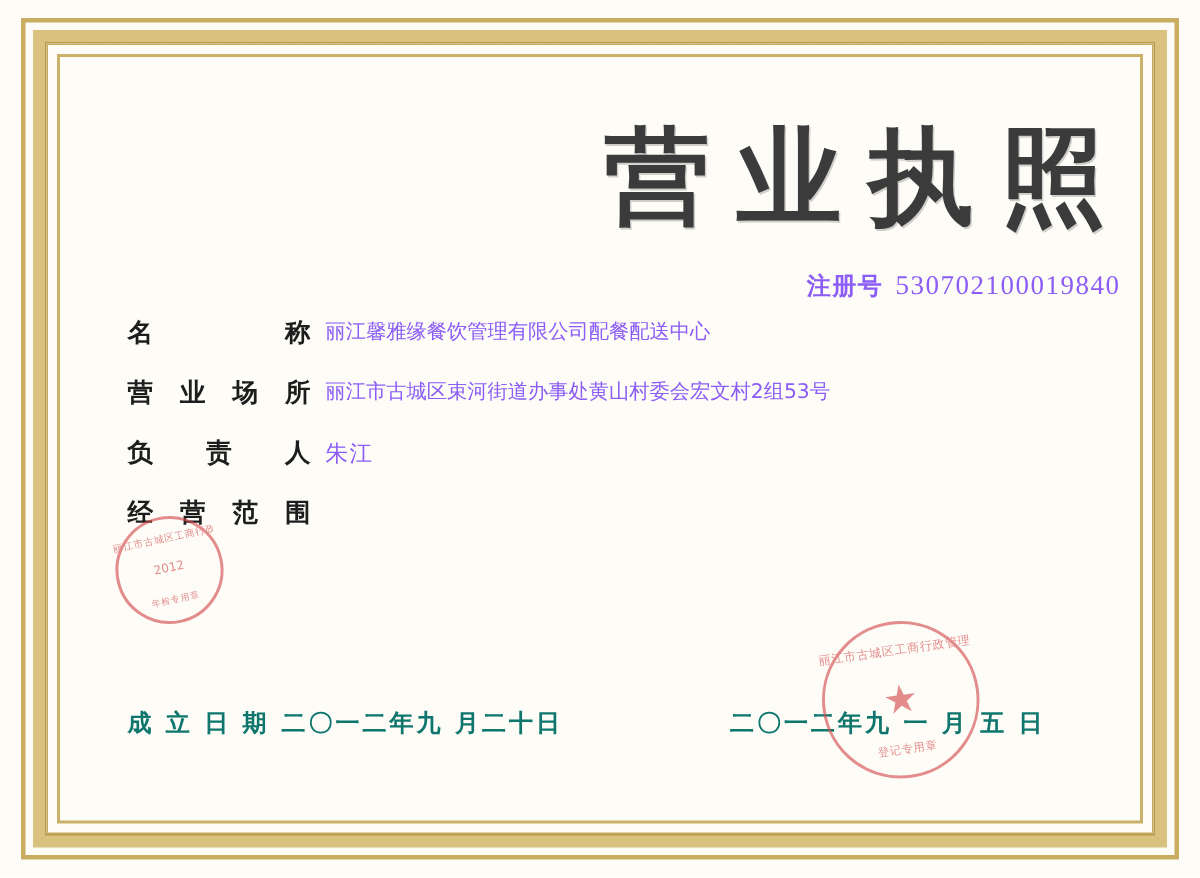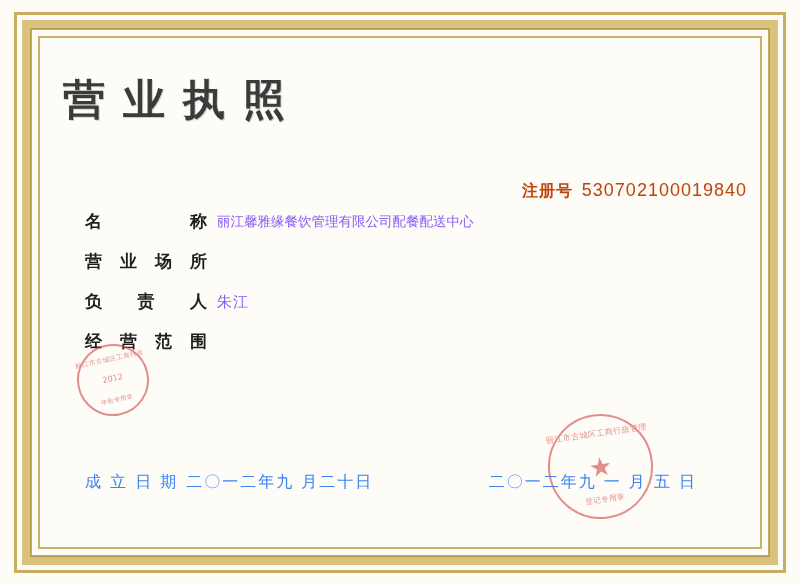--- a/index.html
+++ b/index.html
@@ -77,40 +77,40 @@
   .content {
     position: absolute;
     left: 45px;
     top: 44px;
     right: 45px;
     bottom: 44px;
   }
 
   
   .title {
-    text-align: left;
+    text-align: right;
     font-family: Liberation Serif, serif;
     font-weight: bold;
-    font-size: 42px;
+    font-size: 70px;
     letter-spacing: 18px;
     color: #3b3b3b;
     margin-top: 28px;
     margin-left: 18px;
     text-shadow: 1px 1px 0 rgba(0,0,0,0.18);
   }
 
   
   .reg-line {
     position: absolute;
     right: 8px;
     top: 136px;
     font-size: 17px;
-    color: #c2410c;
+    color: #8b5cf6;
     white-space: nowrap;
-    font-family: Liberation Sans, sans-serif;
+    font-family: Liberation Serif, serif;
   }
   .reg-line .reg-label {
     font-weight: bold;
     font-size: 16px;
     letter-spacing: 1px;
   }
   .reg-line .reg-value {
     font-size: 18px;
     letter-spacing: 1px;
     margin-left: 4px;
@@ -161,22 +161,22 @@
   
   .date-row {
     position: absolute;
     left: 40px;
     right: 18px;
     bottom: 48px;
     display: flex;
     justify-content: space-between;
     align-items: baseline;
     font-size: 16px;
-    font-weight: normal;
-    color: #3b82f6;
+    font-weight: bold;
+    color: #0f766e;
   }
   .date-left { letter-spacing: 2px; white-space: nowrap; }
   .date-left .gap { display: inline-block; width: 8px; }
   .date-right { letter-spacing: 2px; white-space: nowrap; margin-right: 40px; }
 
   
   .seal {
     position: absolute;
     border-radius: 50%;
     border: 2.5px solid #d4484b;
@@ -262,20 +262,21 @@
         <div class="field-value name-val">丽江馨雅缘餐饮管理有限公司配餐配送中心</div>
       </div>
 
       <div class="field-row">
         <div class="field-label">
           <span>营</span>
           <span>业</span>
           <span>场</span>
           <span>所</span>
         </div>
+        <div class="field-value name-val">丽江市古城区束河街道办事处黄山村委会宏文村2组53号</div>
       </div>
 
       <div class="field-row">
         <div class="field-label">
           <span>负</span>
           <span>责</span>
           <span>人</span>
         </div>
         <div class="field-value person-val">朱江</div>
       </div>

